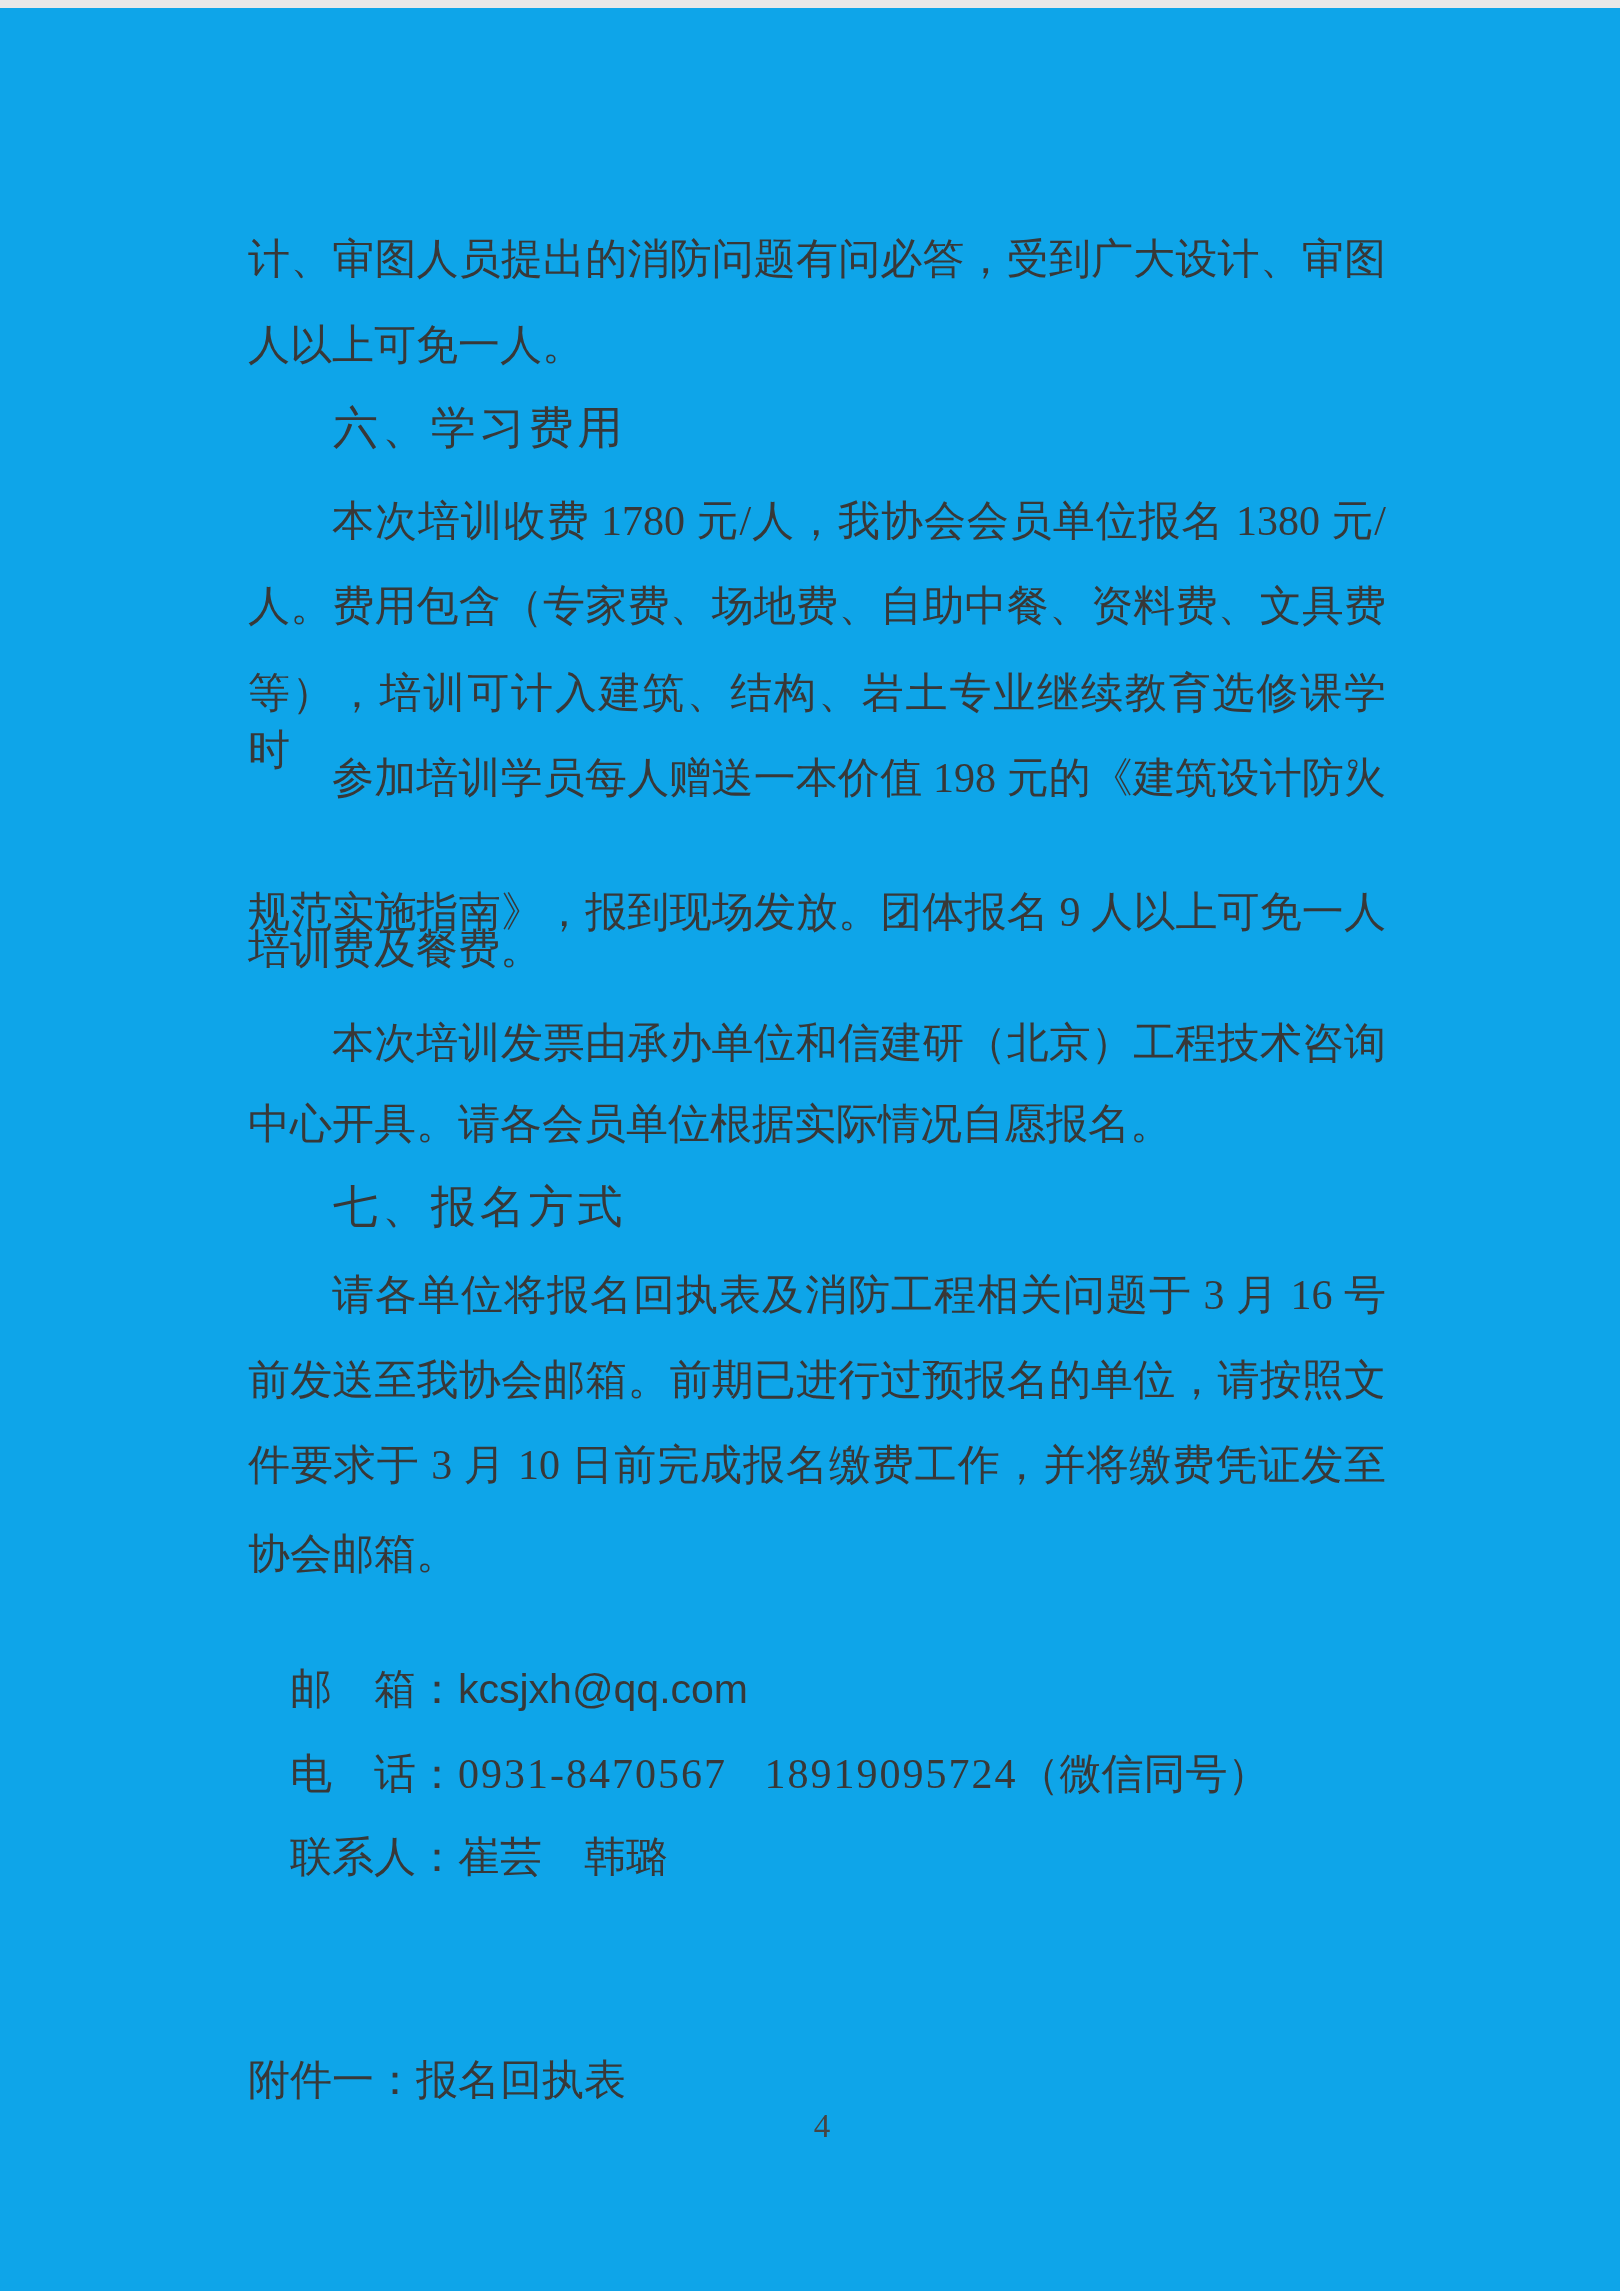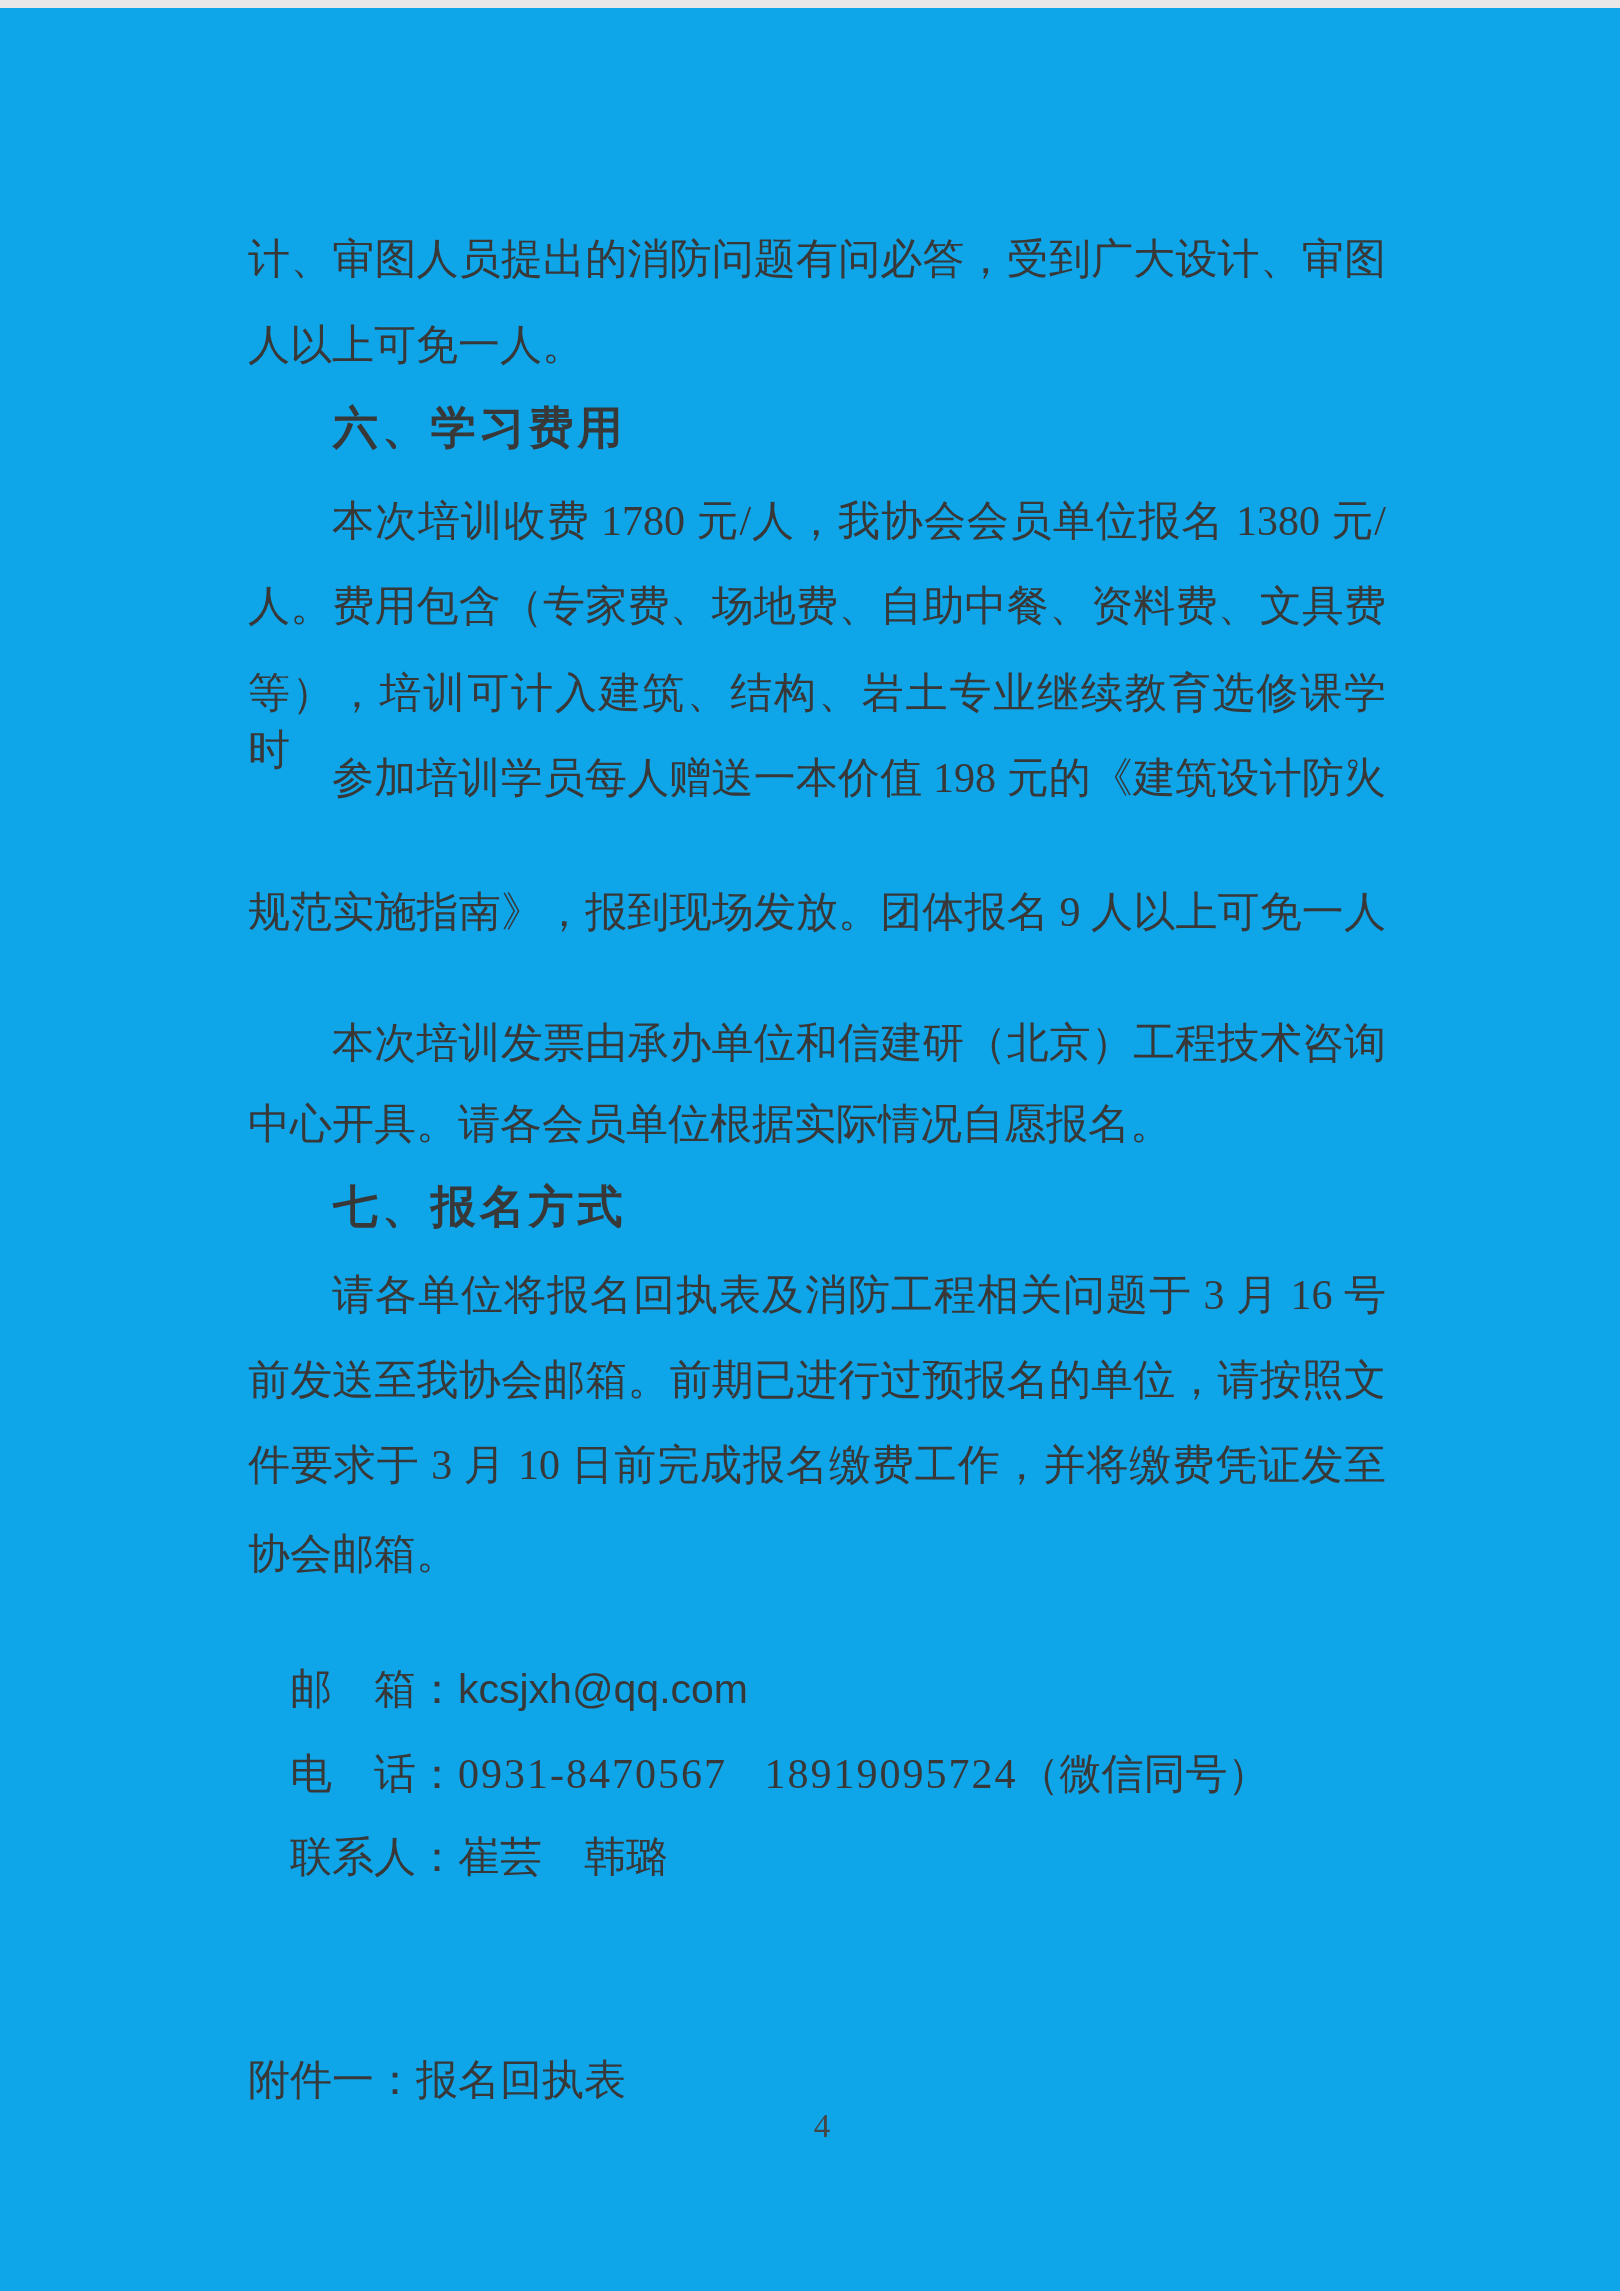--- a/index.html
+++ b/index.html
@@ -30,21 +30,21 @@
     white-space: normal;
     text-align: justify;
     text-align-last: justify;
   }
   .ind {
     text-indent: 84px;
   }
   .head {
     left: 333px;
     width: auto;
-    font-weight: bold;
+    font-weight: normal;
     font-size: 45px;
     letter-spacing: 3.9px;
     white-space: pre;
   }
   .email-val {
     font-family: "Liberation Sans", "DejaVu Sans", sans-serif;
     font-size: 41px;
   }
   .phone-val {
     letter-spacing: 2px;
@@ -68,20 +68,21 @@
   <div class="line" style="top:309px">人以上可免一人。</div>
 
   <div class="line head" style="top:392px">六、学习费用</div>
 
   <div class="line just ind" style="top:485px">本次培训收费 1780 元/人，我协会会员单位报名 1380 元/</div>
   <div class="line just" style="top:657px">等），培训可计入建筑、结构、岩土专业继续教育选修课学时。</div>
   <div class="line just" style="top:570px">人。费用包含（专家费、场地费、自助中餐、资料费、文具费</div>
 
   <div class="line just ind" style="top:742px">参加培训学员每人赠送一本价值 198 元的《建筑设计防火</div>
   <div class="line just" style="top:876px">规范实施指南》，报到现场发放。团体报名 9 人以上可免一人</div>
+  <div class="line" style="top:913px">培训费及餐费。</div>
 
   <div class="line just ind" style="top:1007px">本次培训发票由承办单位和信建研（北京）工程技术咨询</div>
   <div class="line" style="top:1088px">中心开具。请各会员单位根据实际情况自愿报名。</div>
 
   <div class="line head" style="top:1171px">七、报名方式</div>
 
   <div class="line just ind" style="top:1259px">请各单位将报名回执表及消防工程相关问题于 3 月 16 号</div>
   <div class="line just" style="top:1344px">前发送至我协会邮箱。前期已进行过预报名的单位，请按照文</div>
   <div class="line just" style="top:1429px">件要求于 3 月 10 日前完成报名缴费工作，并将缴费凭证发至</div>
   <div class="line" style="top:1518px">协会邮箱。</div>

